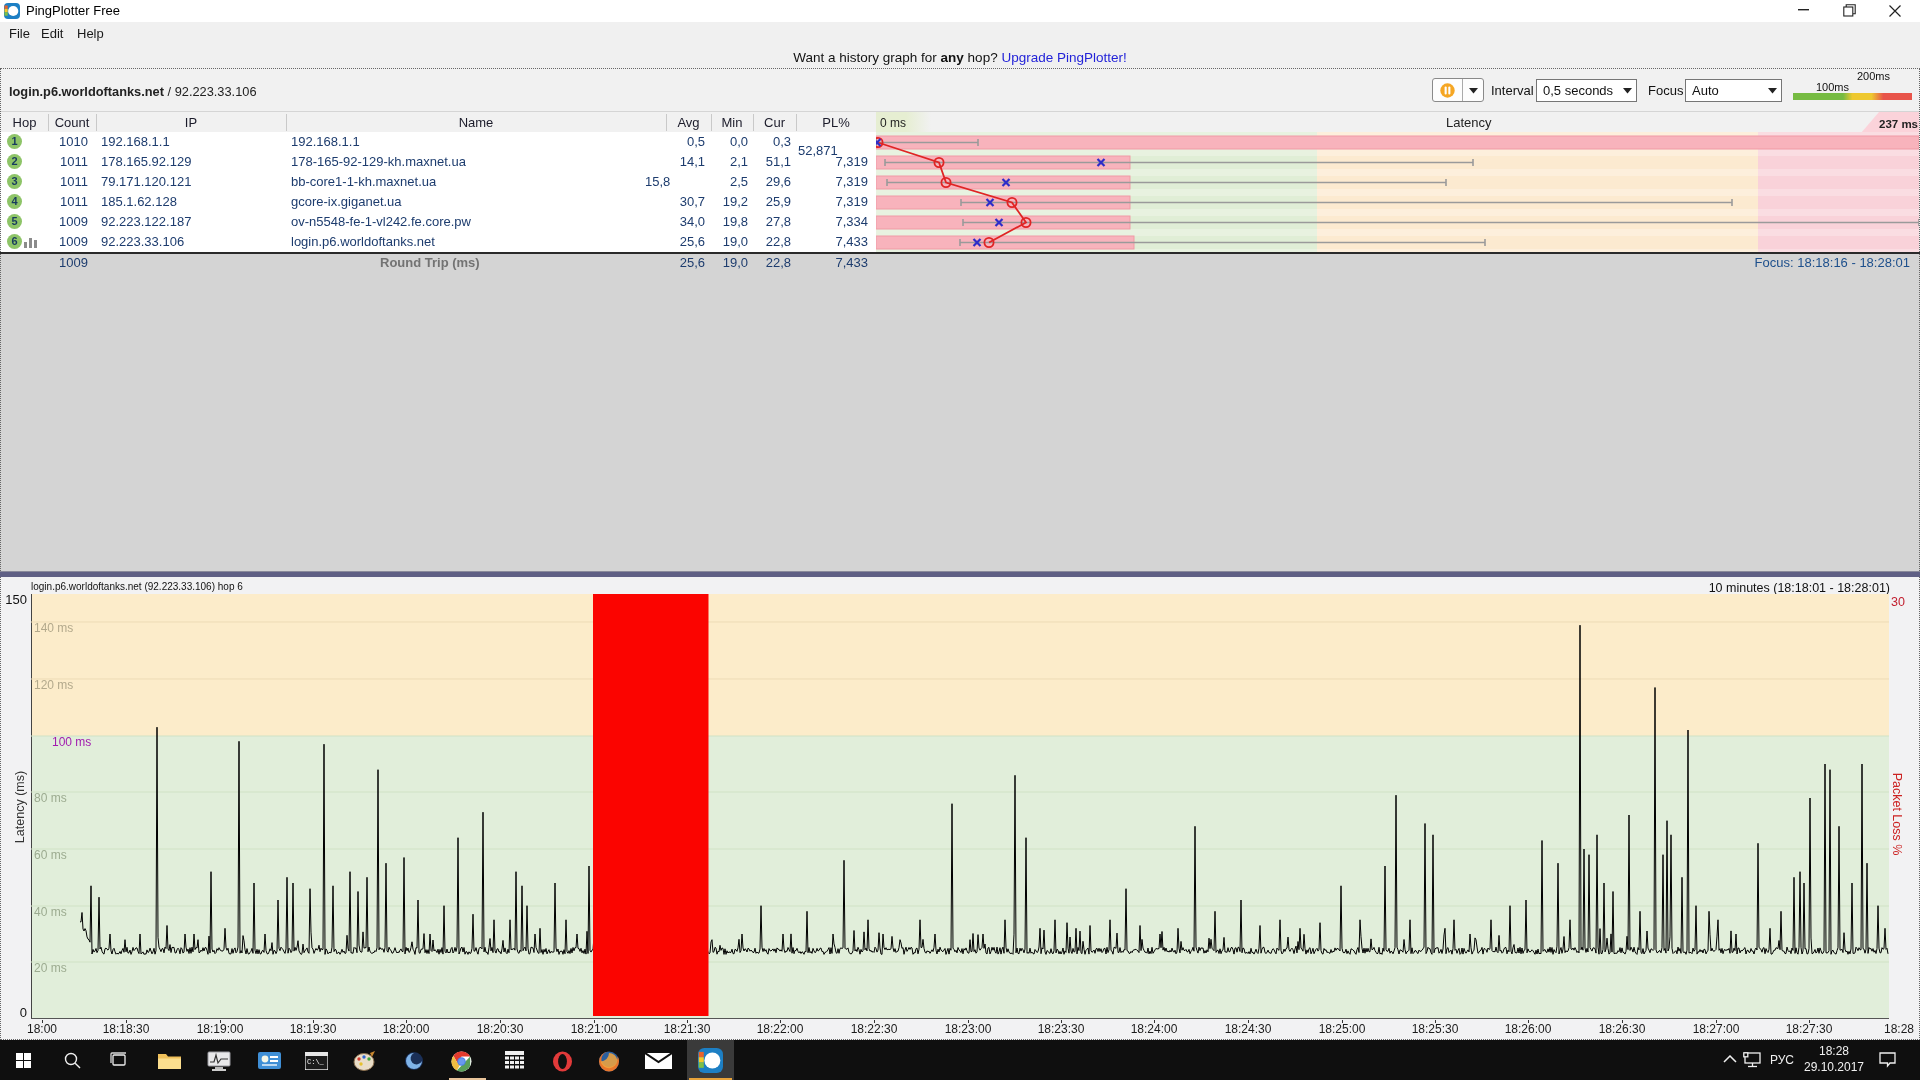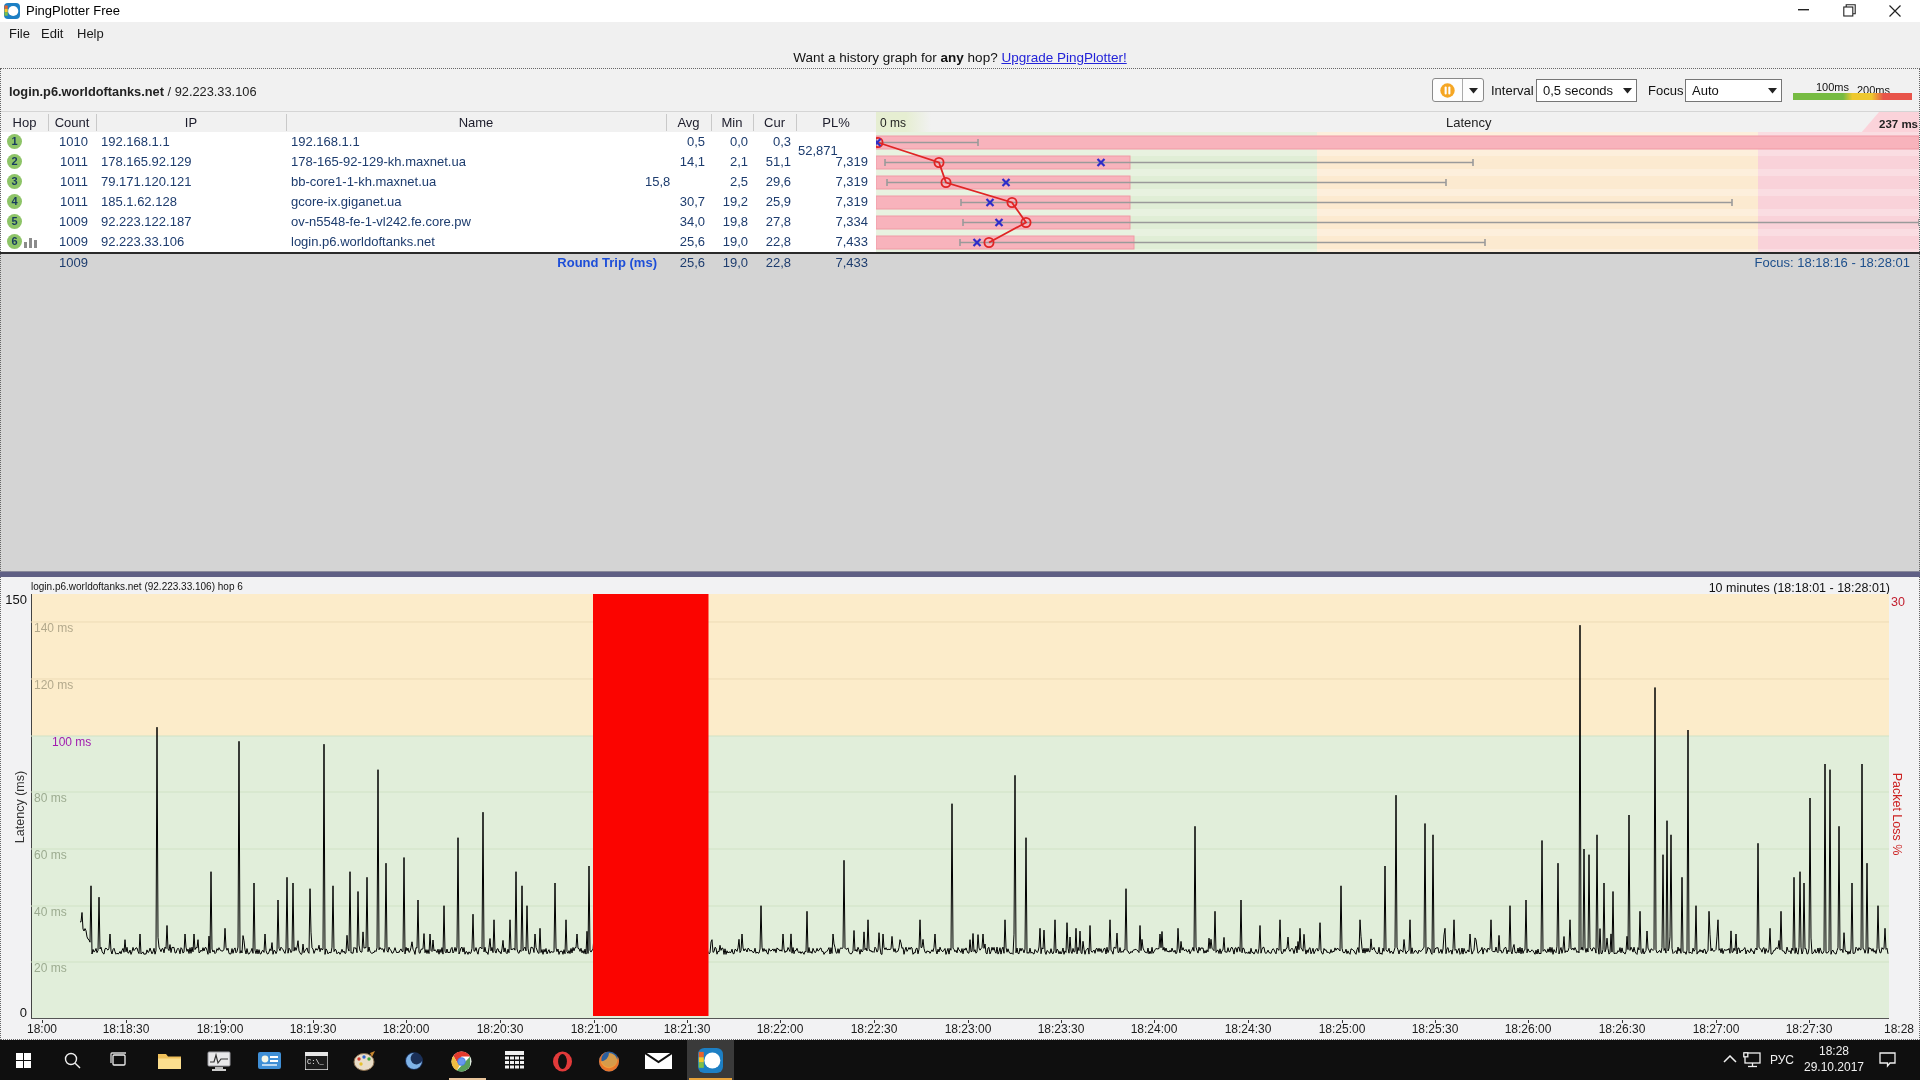--- a/index.html
+++ b/index.html
@@ -28,21 +28,21 @@
   </svg>
 </div>
 
 <div class="abs" style="left:0;top:22px;width:1920px;height:23px;background:#f0f0f0;font-size:13px;color:#1a1a1a">
   <div class="abs" style="left:9px;top:4px">File</div>
   <div class="abs" style="left:41px;top:4px">Edit</div>
   <div class="abs" style="left:77px;top:4px">Help</div>
 </div>
 
 <div class="abs" style="left:0;top:45px;width:1920px;height:23px;background:#f0f0f0;text-align:center;font-size:13.5px;color:#111">
-  <span style="position:relative;top:5px">Want a history graph for <b>any</b> hop? <span style="color:#2323d8;text-decoration:underline">Upgrade PingPlotter!</span></span>
+  <span style="position:relative;top:5px">Want a history graph for <b>any</b> hop? <span style="color:#2323d8;">Upgrade PingPlotter!</span></span>
 </div>
 
 <div class="abs" style="left:0;top:68px;width:1920px;height:496px;background:#f1f1f1;border:1px dotted #666">
 
   <div class="abs" style="left:8px;top:15px;font-size:12.8px;color:#222"><b>login.p6.worldoftanks.net</b> / 92.223.33.106</div>
 
   <div class="abs" style="left:1431px;top:9px;width:52px;height:24px;background:#fdfdfd;border:1px solid #8a8a8a;border-radius:3px">
     <div class="abs" style="left:29px;top:0;width:1px;height:22px;background:#aaa"></div>
     <svg class="abs" style="left:7px;top:4px" width="15" height="15" viewBox="0 0 15 15">
       <circle cx="7.5" cy="7.5" r="7.2" fill="#f5a623"></circle>
@@ -61,21 +61,21 @@
       </svg>
   </div>
   <div class="abs" style="left:1647px;top:14px;font-size:13px;color:#111">Focus</div>
   <div class="abs" style="left:1684px;top:10px;width:97px;height:23px;background:#fff;border:1px solid #767676">
     <div class="abs" style="left:6px;top:3px;font-size:13px;color:#111">Auto</div>
     <svg class="abs" style="left:82px;top:8px" width="10" height="6">
         <path d="M0,0 L9,0 L4.5,5.5 Z" fill="#222"></path>
       </svg>
   </div>
   <div class="abs" style="left:1815px;top:12px;font-size:11px;color:#111">100ms</div>
-  <div class="abs" style="left:1856px;top:15px;font-size:11px;color:#111">200ms</div>
+  <div class="abs" style="left:1856px;top:1px;font-size:11px;color:#111">200ms</div>
   <div class="abs" style="left:1792px;top:24px;width:119px;height:7px;background:linear-gradient(to right,#76bb42 0%,#76bb42 42%,#eec82f 50%,#eec82f 66%,#e8544a 76%,#e8544a 100%)"></div>
 
   <div class="abs" style="left:0;top:42px;width:1918px;height:21px;background:#f1f1f1;border-top:1px solid #d5d5d5;font-size:13px;color:#1b1b2a">
     <div class="abs" style="left:0;top:3px;width:47px;text-align:center">Hop</div>
     <div class="abs" style="left:47px;top:3px;width:48px;text-align:center">Count</div>
     <div class="abs" style="left:95px;top:3px;width:190px;text-align:center">IP</div>
     <div class="abs" style="left:285px;top:3px;width:380px;text-align:center">Name</div>
     <div class="abs" style="left:665px;top:3px;width:45px;text-align:center">Avg</div>
     <div class="abs" style="left:710px;top:3px;width:42px;text-align:center">Min</div>
     <div class="abs" style="left:752px;top:3px;width:43px;text-align:center">Cur</div>
@@ -217,21 +217,21 @@
   <div style="position:absolute;left:693px;top:3px;width:55px;text-align:right">19,0</div>
   <div style="position:absolute;left:736px;top:3px;width:55px;text-align:right">22,8</div>
   <div style="position:absolute;left:798px;top:3px;width:70px;text-align:right">7,433</div>
 </div>
 </div>
 
 <div class="abs" style="left:0;top:252px;width:1920px;height:2px;background:#2a2a2a"></div>
 <div class="abs" style="left:0;top:254px;width:1920px;height:317px;background:#d4d4d4;border-left:1px dotted #666;border-right:1px dotted #666"></div>
 <div class="abs" style="left:0;top:255px;width:1920px;height:17px;font-size:13px;color:#1d3c6e">
   <div class="abs" style="left:8px;top:0;width:80px;text-align:right">1009</div>
-  <div class="abs" style="left:380px;top:0;width:277px;text-align:right;font-weight:bold;color:#1d4ed8">Round Trip (ms)</div>
+  <div class="abs" style="left:380px;top:0;width:277px;text-align:left;font-weight:bold;color:#737373">Round Trip (ms)</div>
   <div class="abs" style="left:645px;top:0;width:60px;text-align:right">25,6</div>
   <div class="abs" style="left:693px;top:0;width:55px;text-align:right">19,0</div>
   <div class="abs" style="left:736px;top:0;width:55px;text-align:right">22,8</div>
   <div class="abs" style="left:798px;top:0;width:70px;text-align:right">7,433</div>
   <div class="abs" style="left:1610px;top:0;width:300px;text-align:right;color:#1d4f8c">Focus: 18:18:16 - 18:28:01</div>
 </div>
 
 <div class="abs" style="left:0;top:571px;width:1920px;height:1px;background:#8a8a9a"></div>
 <div class="abs" style="left:0;top:572px;width:1920px;height:5px;background:#5f5f84"></div>
 

